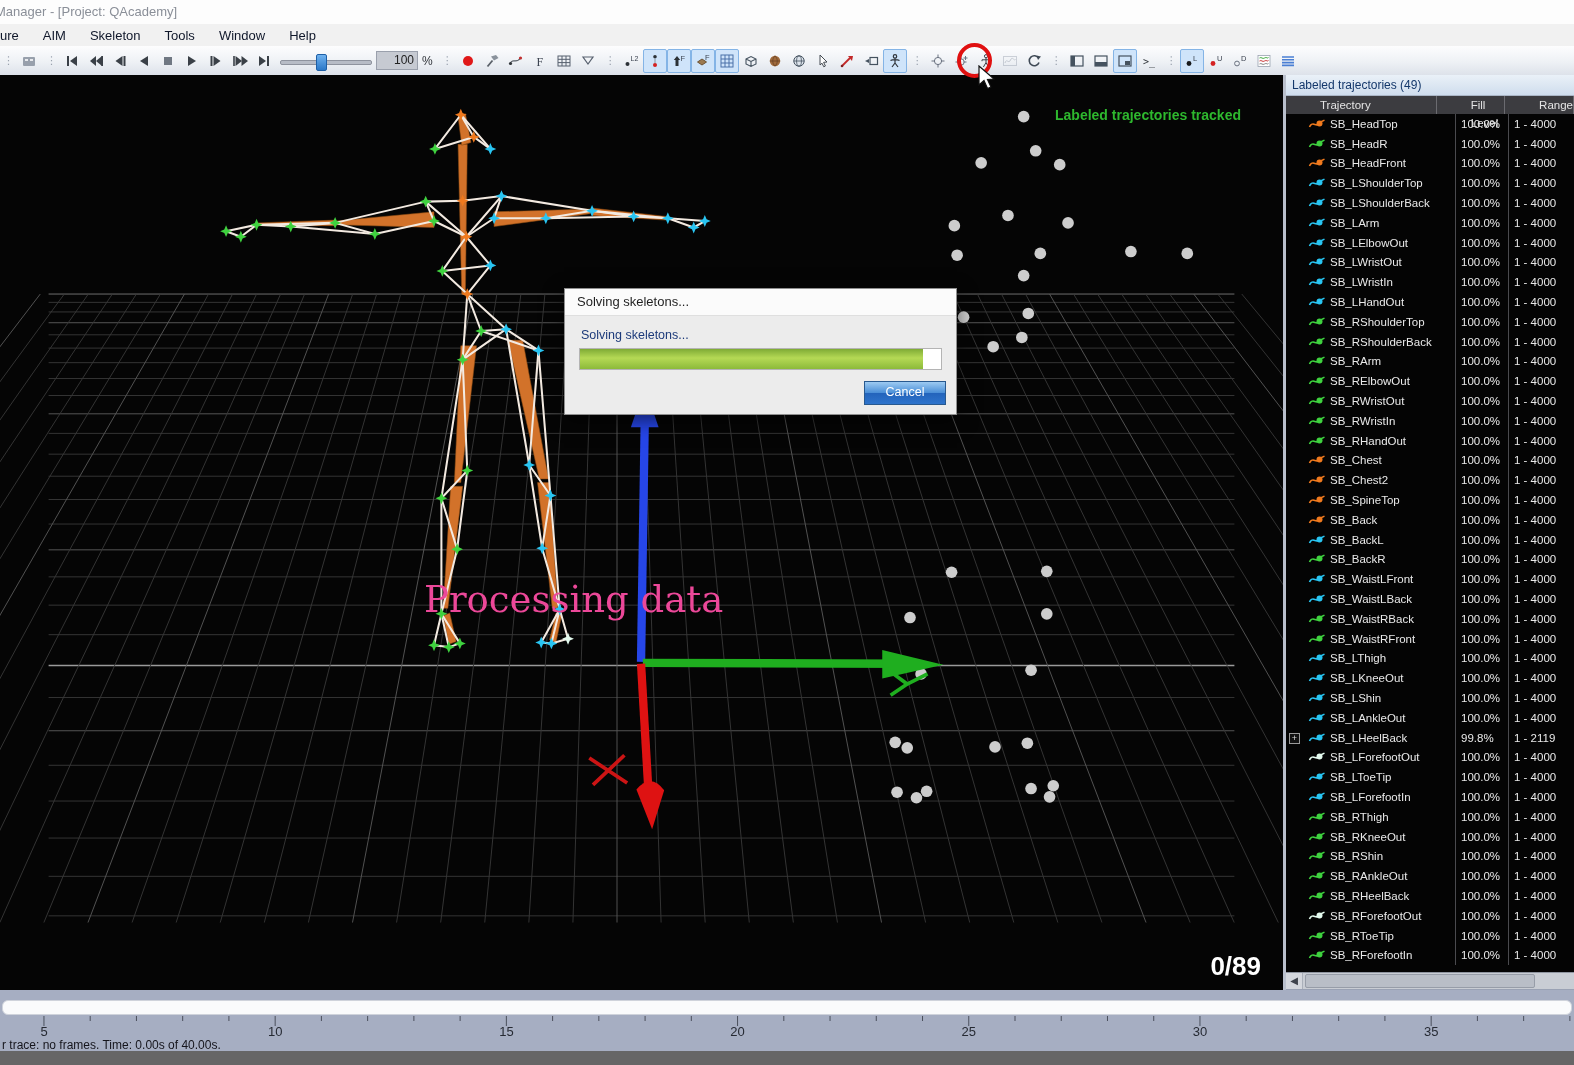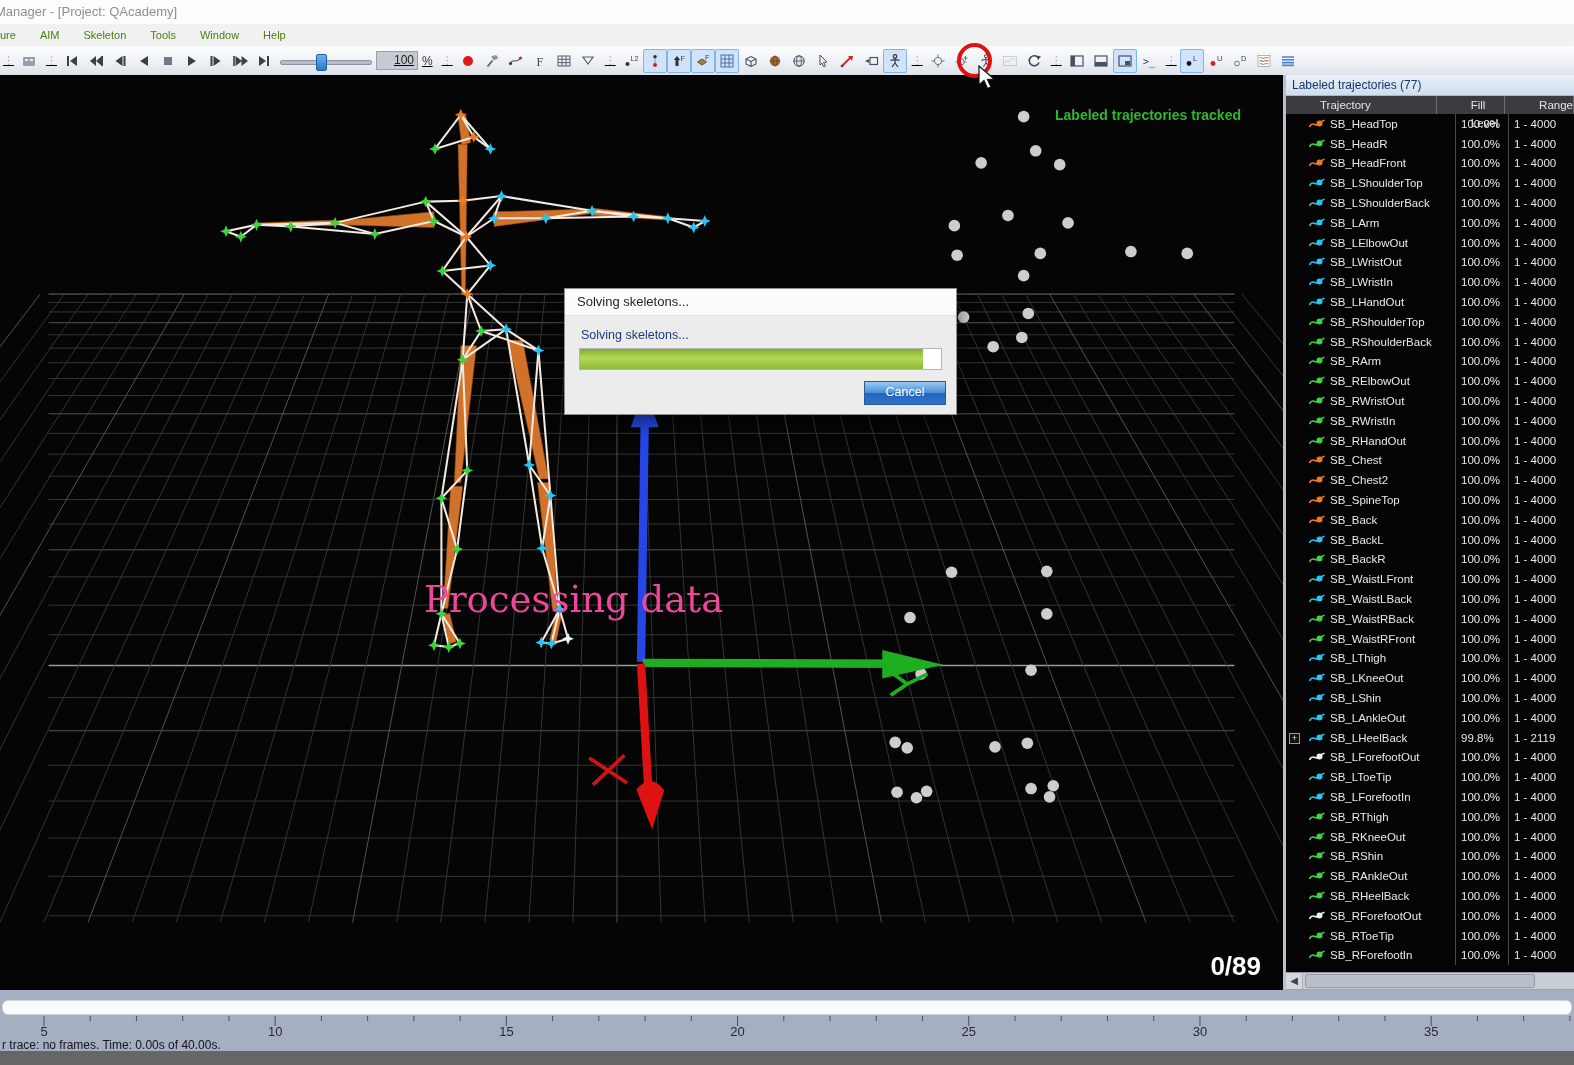--- a/index.html
+++ b/index.html
@@ -1,23 +1,23 @@
 <!DOCTYPE html>
 <html><head>
 <meta charset="utf-8">
 <style>
   html,body{margin:0;padding:0;background:#666;font-family:"Liberation Sans",sans-serif;}
   #app{position:relative;width:1574px;height:1051px;background:#a6aec2;overflow:hidden;}
   
   .titlebar{position:absolute;left:0;top:0;width:100%;height:24px;background:#fdfdfd;color:#8a8f98;font-size:13px;line-height:24px;}
   .titlebar span{margin-left:-5px;}
-  .menubar{position:absolute;left:0;top:24px;width:100%;height:22px;background:#f1f1f1;border-bottom:1px solid #dcdcdc;font-size:11px;color:#4d7c0f;display:flex;align-items:center;}
+  .menubar{position:absolute;left:0;top:24px;width:100%;height:22px;background:#f1f1f1;border-bottom:1px solid #dcdcdc;font-size:13px;color:#0f172a;display:flex;align-items:center;}
   .mitem{padding:0 12px;}
   .mitem:first-child{padding-left:2px;margin-left:-2px;}
-  .toolbar{position:absolute;left:0;top:46px;width:100%;height:29px;background:linear-gradient(180deg,#fdfdfe 0%,#eef1f5 55%,#dde2ea 100%);border-bottom:1px solid #9aa0ac;display:flex;align-items:center;text-decoration:underline;}
+  .toolbar{position:absolute;left:0;top:46px;width:100%;height:29px;background:linear-gradient(180deg,#fdfdfe 0%,#eef1f5 55%,#dde2ea 100%);border-bottom:1px solid #9aa0ac;display:flex;align-items:center;}
   .tgroup{display:flex;align-items:center;height:26px;padding:0 2px;}
   .tgroup::before{content:"⋮";color:#9aa2ae;font-size:11px;margin:0 3px 0 1px;}
   .tbtn{width:22px;height:22px;display:inline-flex;align-items:center;justify-content:center;border:1px solid transparent;border-radius:2px;}
   .tbtn svg{width:16px;height:16px;}
   .tbtn svg path:not([fill]),.tbtn svg rect:not([fill]){fill:#3a4047;}
   .tbtn.pressed{background:#cfe4fa;border-color:#84b4e6;}
   .tbtn.disabled{opacity:.45;}
   .tslider{position:relative;width:92px;height:18px;margin:0 4px;}
   .tslider .track{position:absolute;left:0;right:0;top:8px;height:3px;background:#b7bcc6;border:1px solid #8e939e;border-radius:2px;}
   .tslider .thumb{position:absolute;left:36px;top:2px;width:9px;height:15px;background:linear-gradient(180deg,#6fb2ef,#2b78c8);border:1px solid #1d5fa6;border-radius:2px;}
@@ -610,21 +610,21 @@
         <div class="dlg-bar">
             <div class="dlg-fill" id="dlgfill" style="width: 95%;"></div>
           </div>
       </div>
       <div class="dlg-cancel">Cancel</div>
     </div>
   </div>
   <div class="divider"></div>
 
   <div class="panel">
-    <div class="phead">Labeled trajectories (77)</div>
+    <div class="phead">Labeled trajectories (49)</div>
     <div class="thead">
       <div class="th-name">Trajectory</div>
       <div class="th-fill">Fill Level</div>
       <div class="th-range">Range</div>
     </div>
     <div class="rows" id="trows">
         <div class="trow">
           <div class="c-name">
             <span class="ticon"><svg viewBox="0 0 18 12" width="18" height="12">
                 <path d="M1.5 9 C5 2 8 10 11 5.5" stroke="#f07a1e" stroke-width="1.6" fill="none"></path>

